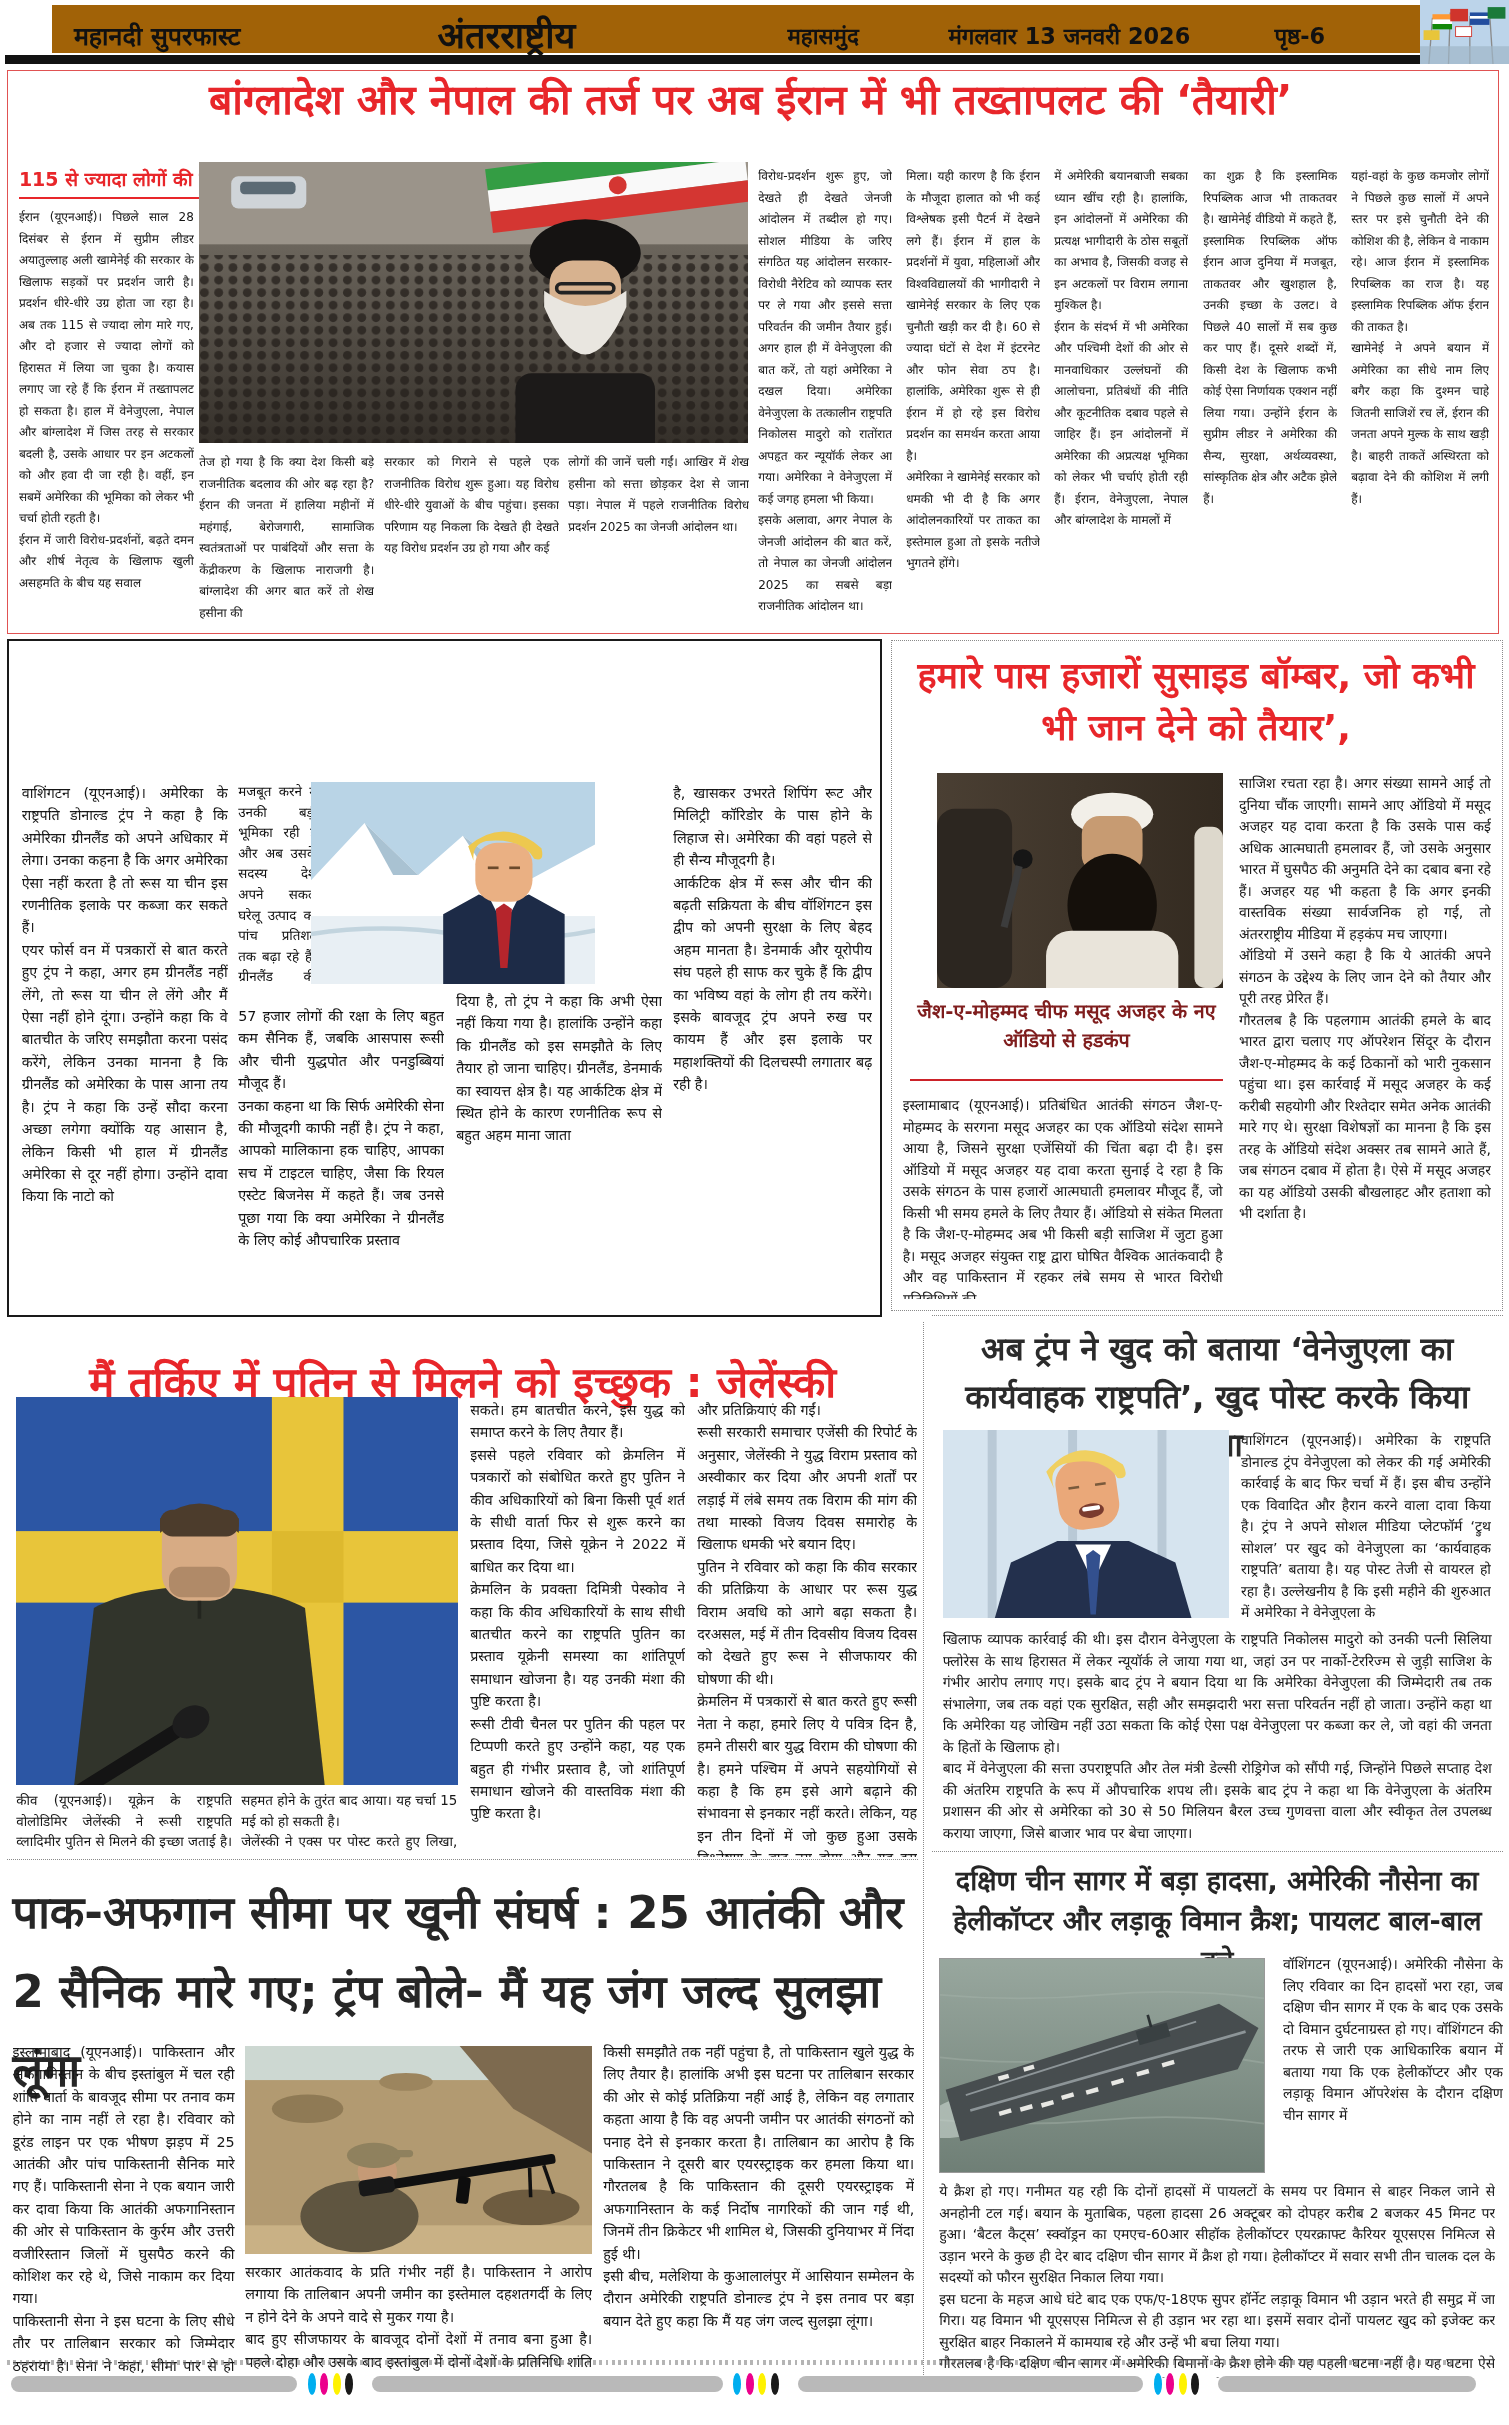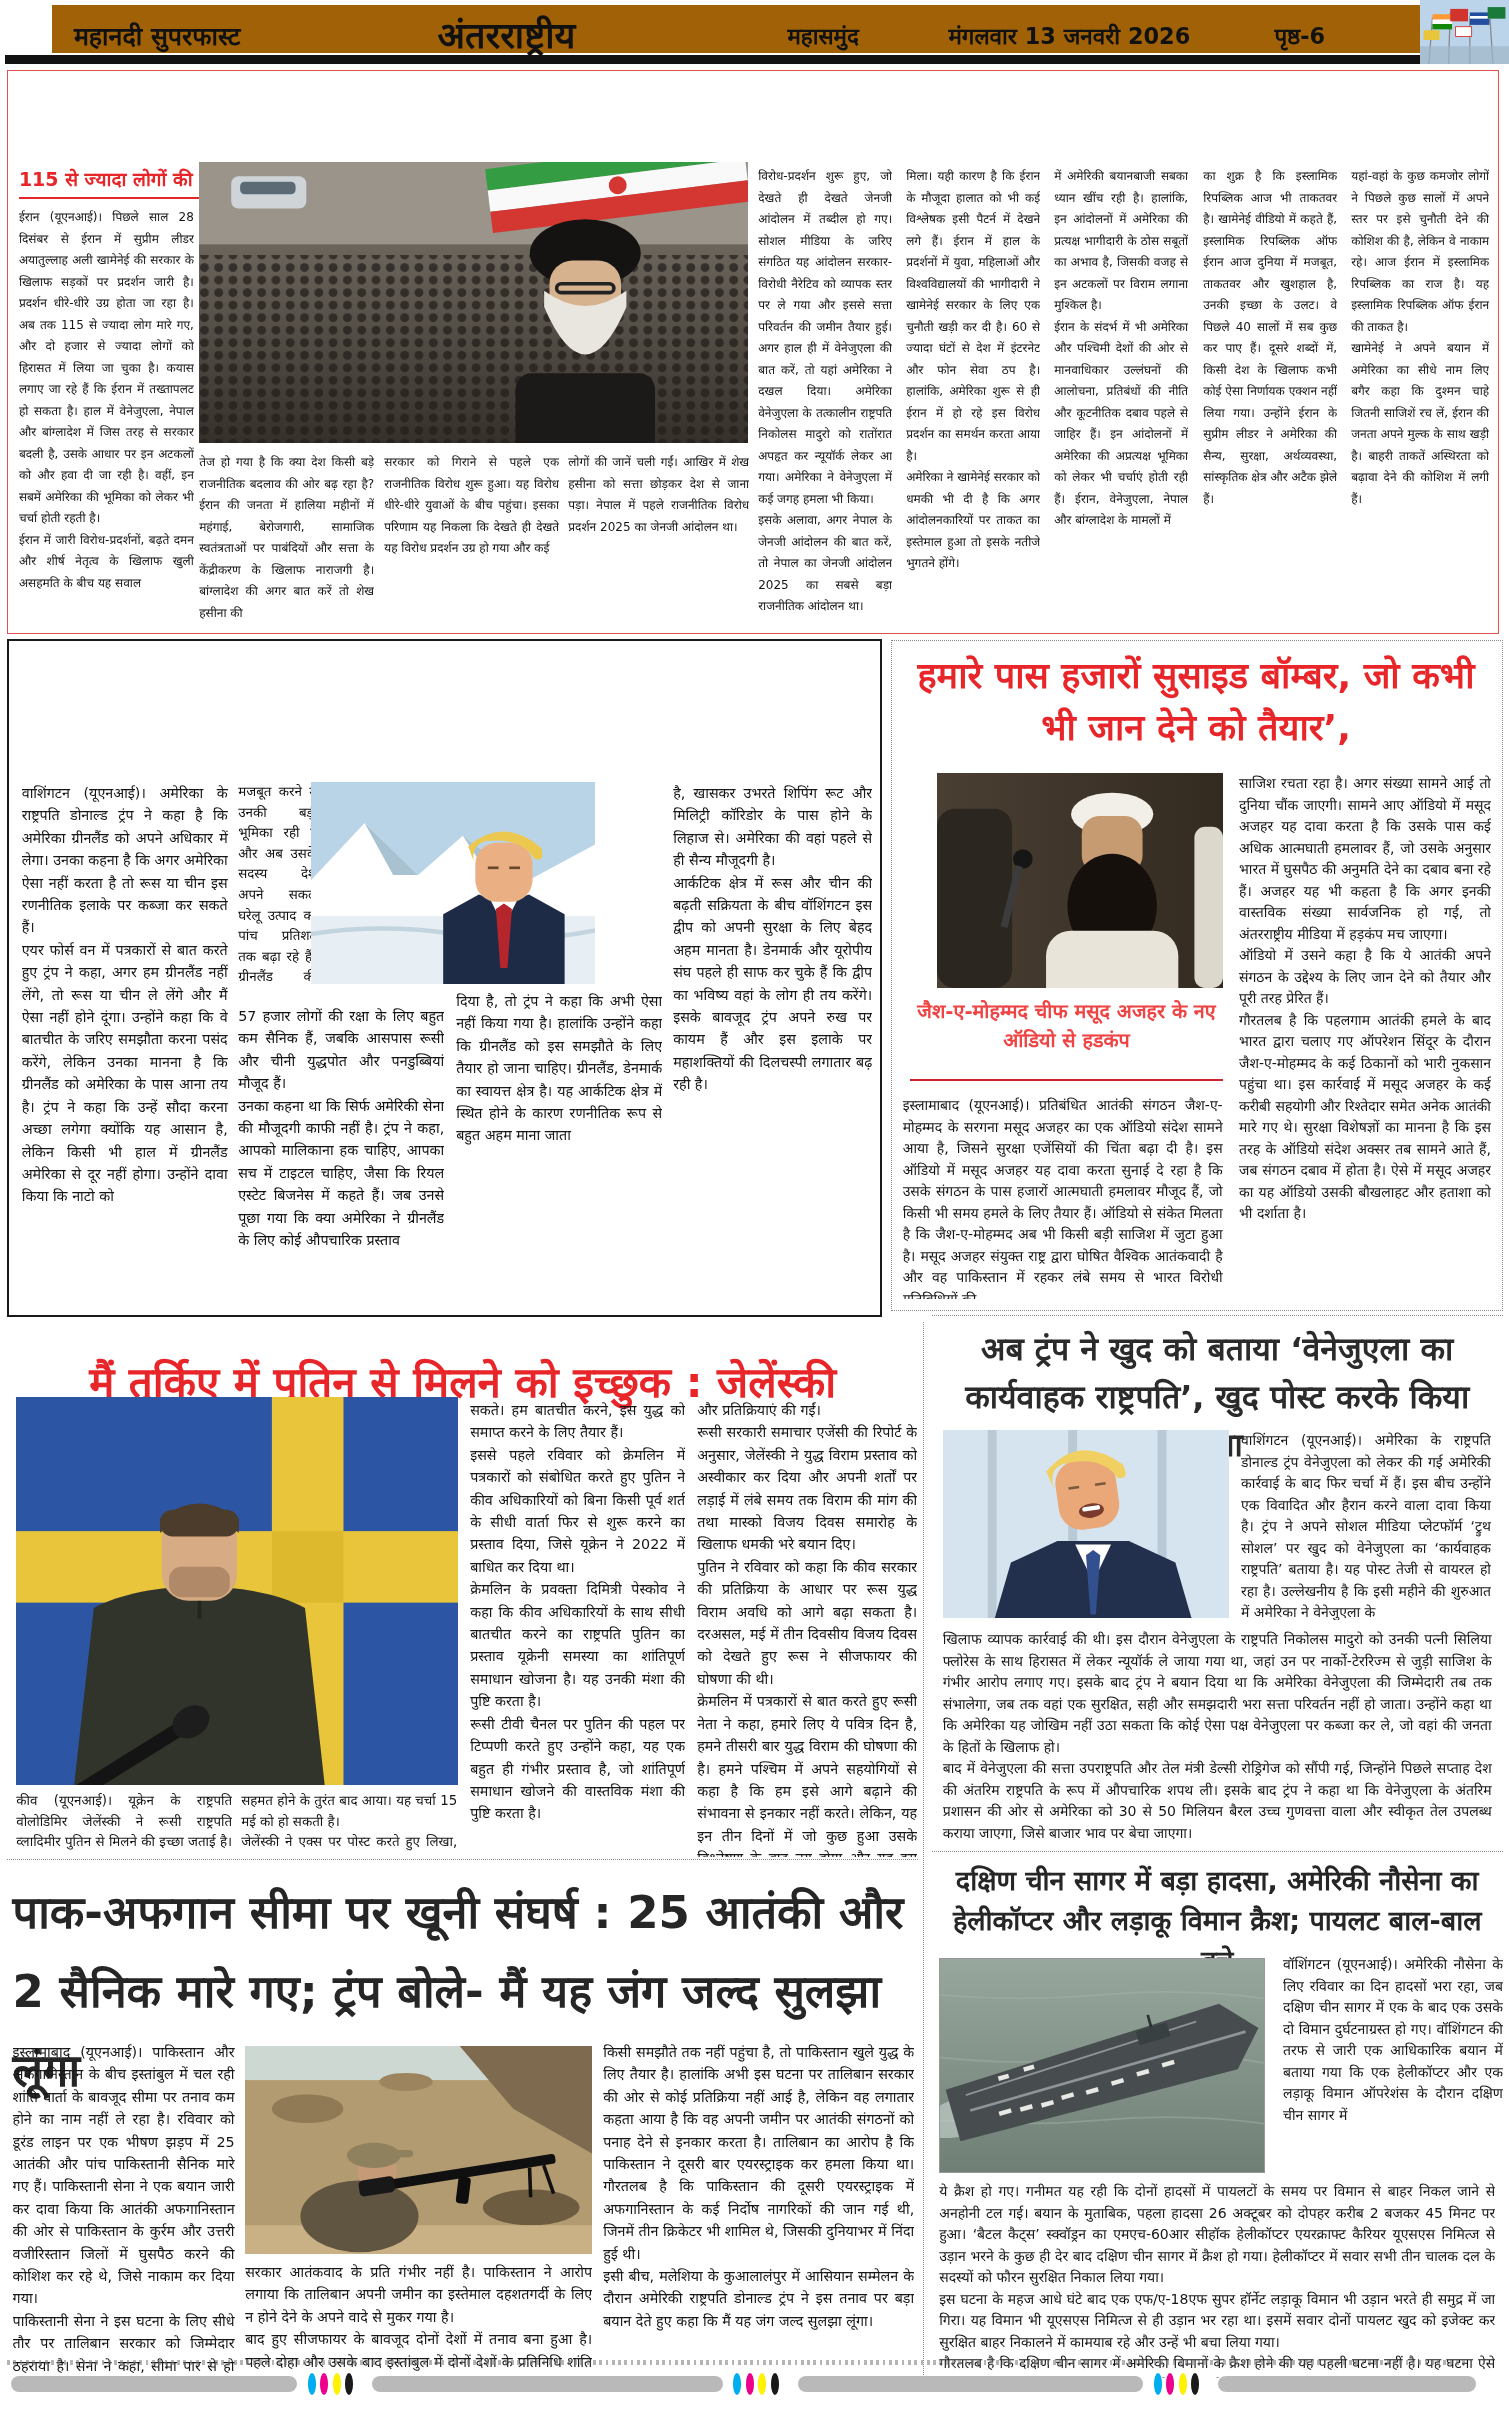--- a/index.html
+++ b/index.html
@@ -52,20 +52,21 @@
           <rect x="56" y="18" width="22" height="3" fill="#fff"></rect>
         <rect x="76" y="8" width="20" height="13" fill="#1a7a3a"></rect>
         <rect x="4" y="34" width="18" height="11" fill="#e8c53a"></rect>
         <rect x="40" y="30" width="18" height="11" fill="#ffffff" stroke="#d0342c"></rect>
       </g>
       <rect y="52" width="100" height="20" fill="#9fb6c8" opacity=".7"></rect>
     </svg>
   </div>
 
   <div class="abs" style="left:7.2px;top:70px;width:1490px;height:562px;border:1.8px solid #e05252;">
+    <div class="abs hl-red" style="left:9px;top:3.6px;width:1467px;font-size:41px;line-height:50px;white-space:nowrap;overflow:hidden;">बांग्लादेश और नेपाल की तर्ज पर अब ईरान में भी तख्तापलट की ‘तैयारी’</div>
     <div class="abs" style="left:10.7px;top:95px;">
       <span style="color:#e8262a;font-weight:bold;font-size:19px;border-bottom:2.7px solid #e8262a;padding-bottom:4.5px;display:inline-block;">115 से ज्यादा लोगों की मौत</span>
     </div>
     <div class="col" style="left:10.7px;top:136px;width:175px;height:413px;">ईरान (यूएनआई)। पिछले साल 28 दिसंबर से ईरान में सुप्रीम लीडर अयातुल्लाह अली खामेनेई की सरकार के खिलाफ सड़कों पर प्रदर्शन जारी है। प्रदर्शन धीरे-धीरे उग्र होता जा रहा है। अब तक 115 से ज्यादा लोग मारे गए, और दो हजार से ज्यादा लोगों को हिरासत में लिया जा चुका है। कयास लगाए जा रहे हैं कि ईरान में तख्तापलट हो सकता है। हाल में वेनेजुएला, नेपाल और बांग्लादेश में जिस तरह से सरकार बदली है, उसके आधार पर इन अटकलों को और हवा दी जा रही है। वहीं, इन सबमें अमेरिका की भूमिका को लेकर भी चर्चा होती रहती है।
 ईरान में जारी विरोध-प्रदर्शनों, बढ़ते दमन और शीर्ष नेतृत्व के खिलाफ खुली असहमति के बीच यह सवाल</div>
 
     <div class="photo" style="left:191px;top:91px;width:549px;height:281px;">
       <svg viewBox="0 0 614 314" preserveAspectRatio="none">
         <defs>
           <linearGradient id="crg" x1="0" y1="0" x2="0" y2="1">
@@ -160,21 +161,21 @@
         <g transform="translate(196,104)">
           <ellipse cx="0" cy="-58" rx="46" ry="24" fill="#f2efe8"></ellipse>
           <rect x="-34" y="-56" width="68" height="64" rx="20" fill="#c79b72"></rect>
           <ellipse cx="0" cy="44" rx="50" ry="58" fill="#15100b"></ellipse>
           <rect x="-74" y="72" width="148" height="168" rx="28" fill="#e9e4da"></rect>
         </g>
         <rect x="288" y="60" width="32" height="180" rx="12" fill="#ddd8cc"></rect>
       </svg>
     </div>
     <div class="abs" style="left:18px;top:356px;width:313px;height:82px;border-bottom:2.7px solid #cc2229;">
-      <div style="font-size:19.7px;font-weight:bold;line-height:29px;text-align:center;color:#ef4444;">जैश-ए-मोहम्मद चीफ मसूद अजहर के नए ऑडियो से हडकंप</div>
+      <div style="font-size:19.7px;font-weight:bold;line-height:29px;text-align:center;color:#7f1d1d;">जैश-ए-मोहम्मद चीफ मसूद अजहर के नए ऑडियो से हडकंप</div>
     </div>
     <div class="col" style="left:347px;top:132px;width:252px;height:526px;font-size:14px;line-height:21.5px;">साजिश रचता रहा है। अगर संख्या सामने आई तो दुनिया चौंक जाएगी। सामने आए ऑडियो में मसूद अजहर यह दावा करता है कि उसके पास कई अधिक आत्मघाती हमलावर हैं, जो उसके अनुसार भारत में घुसपैठ की अनुमति देने का दबाव बना रहे हैं। अजहर यह भी कहता है कि अगर इनकी वास्तविक संख्या सार्वजनिक हो गई, तो अंतरराष्ट्रीय मीडिया में हड़कंप मच जाएगा।
 ऑडियो में उसने कहा है कि ये आतंकी अपने संगठन के उद्देश्य के लिए जान देने को तैयार और पूरी तरह प्रेरित हैं।
 गौरतलब है कि पहलगाम आतंकी हमले के बाद भारत द्वारा चलाए गए ऑपरेशन सिंदूर के दौरान जैश-ए-मोहम्मद के कई ठिकानों को भारी नुकसान पहुंचा था। इस कार्रवाई में मसूद अजहर के कई करीबी सहयोगी और रिश्तेदार समेत अनेक आतंकी मारे गए थे। सुरक्षा विशेषज्ञों का मानना है कि इस तरह के ऑडियो संदेश अक्सर तब सामने आते हैं, जब संगठन दबाव में होता है। ऐसे में मसूद अजहर का यह ऑडियो उसकी बौखलाहट और हताशा को भी दर्शाता है।</div>
     <div class="col" style="left:10.7px;top:454px;width:320px;height:204px;font-size:14px;line-height:21.5px;">इस्लामाबाद (यूएनआई)। प्रतिबंधित आतंकी संगठन जैश-ए-मोहम्मद के सरगना मसूद अजहर का एक ऑडियो संदेश सामने आया है, जिसने सुरक्षा एजेंसियों की चिंता बढ़ा दी है। इस ऑडियो में मसूद अजहर यह दावा करता सुनाई दे रहा है कि उसके संगठन के पास हजारों आत्मघाती हमलावर मौजूद हैं, जो किसी भी समय हमले के लिए तैयार हैं। ऑडियो से संकेत मिलता है कि जैश-ए-मोहम्मद अब भी किसी बड़ी साजिश में जुटा हुआ है। मसूद अजहर संयुक्त राष्ट्र द्वारा घोषित वैश्विक आतंकवादी है और वह पाकिस्तान में रहकर लंबे समय से भारत विरोधी गतिविधियों की</div>
   </div>
 
   <div class="abs" style="left:7.2px;top:1322px;width:911px;height:537px;">
     <div class="abs hl-red" style="left:9px;top:5.4px;width:893px;font-size:42px;line-height:55px;white-space:nowrap;overflow:hidden;margin-top:28px;">मैं तुर्किए में पुतिन से मिलने को इच्छुक : जेलेंस्की</div>
     <div class="photo" style="left:9px;top:75px;width:442px;height:388px;">

